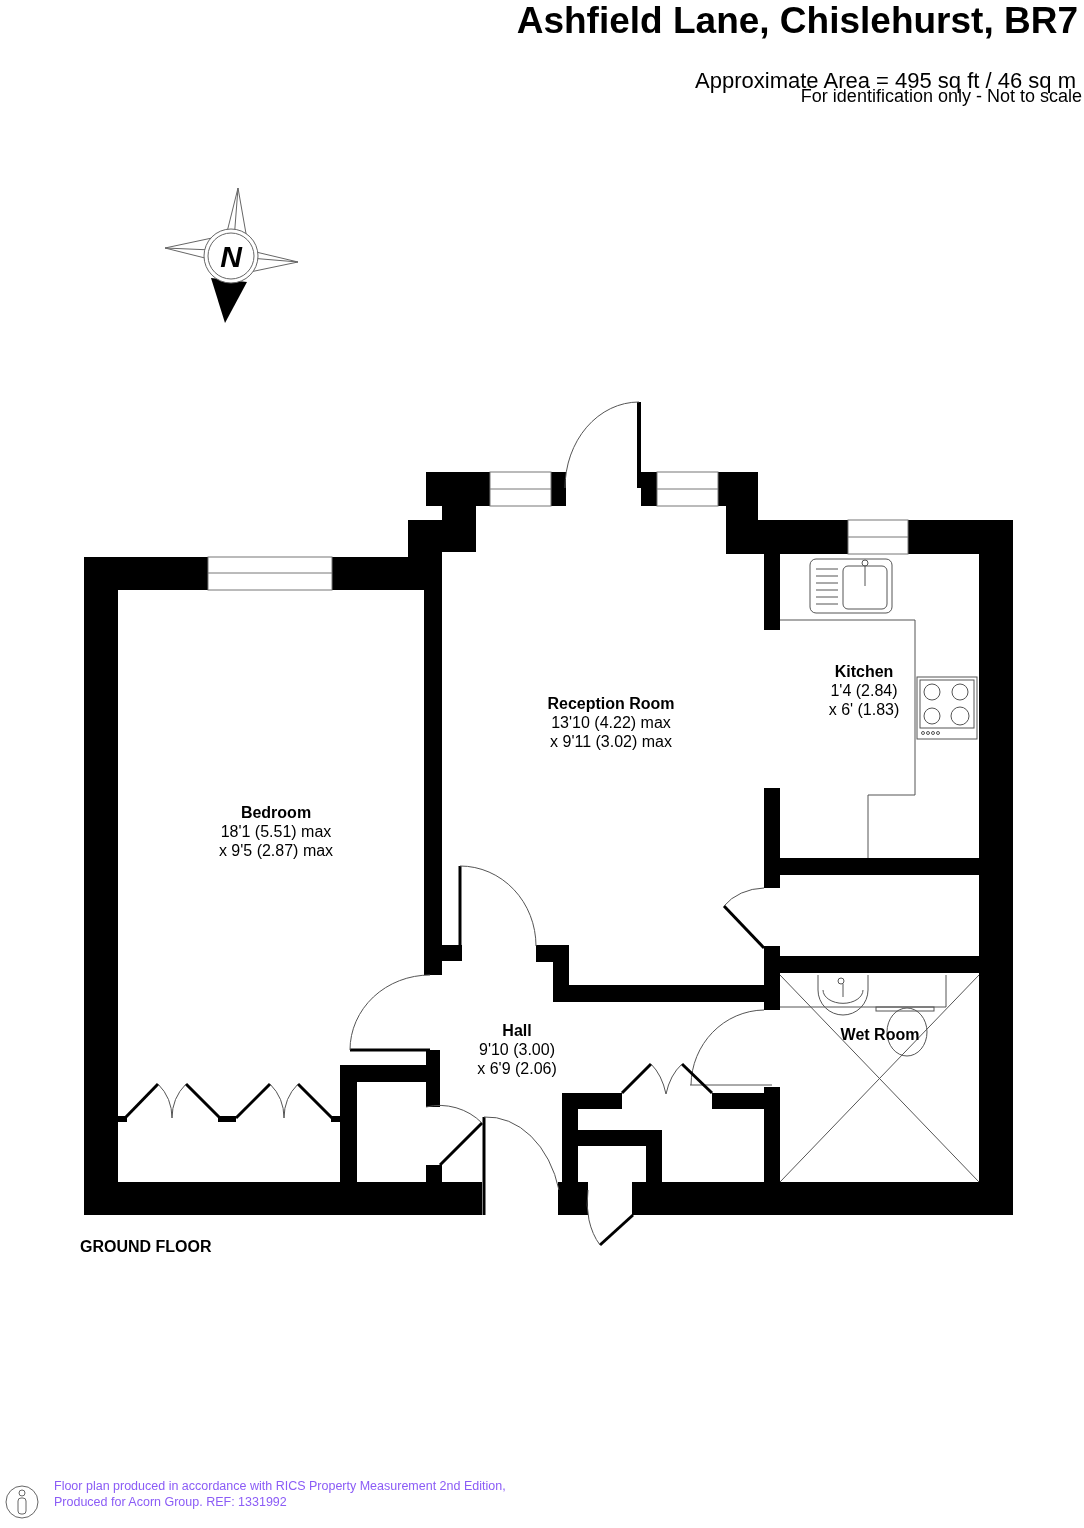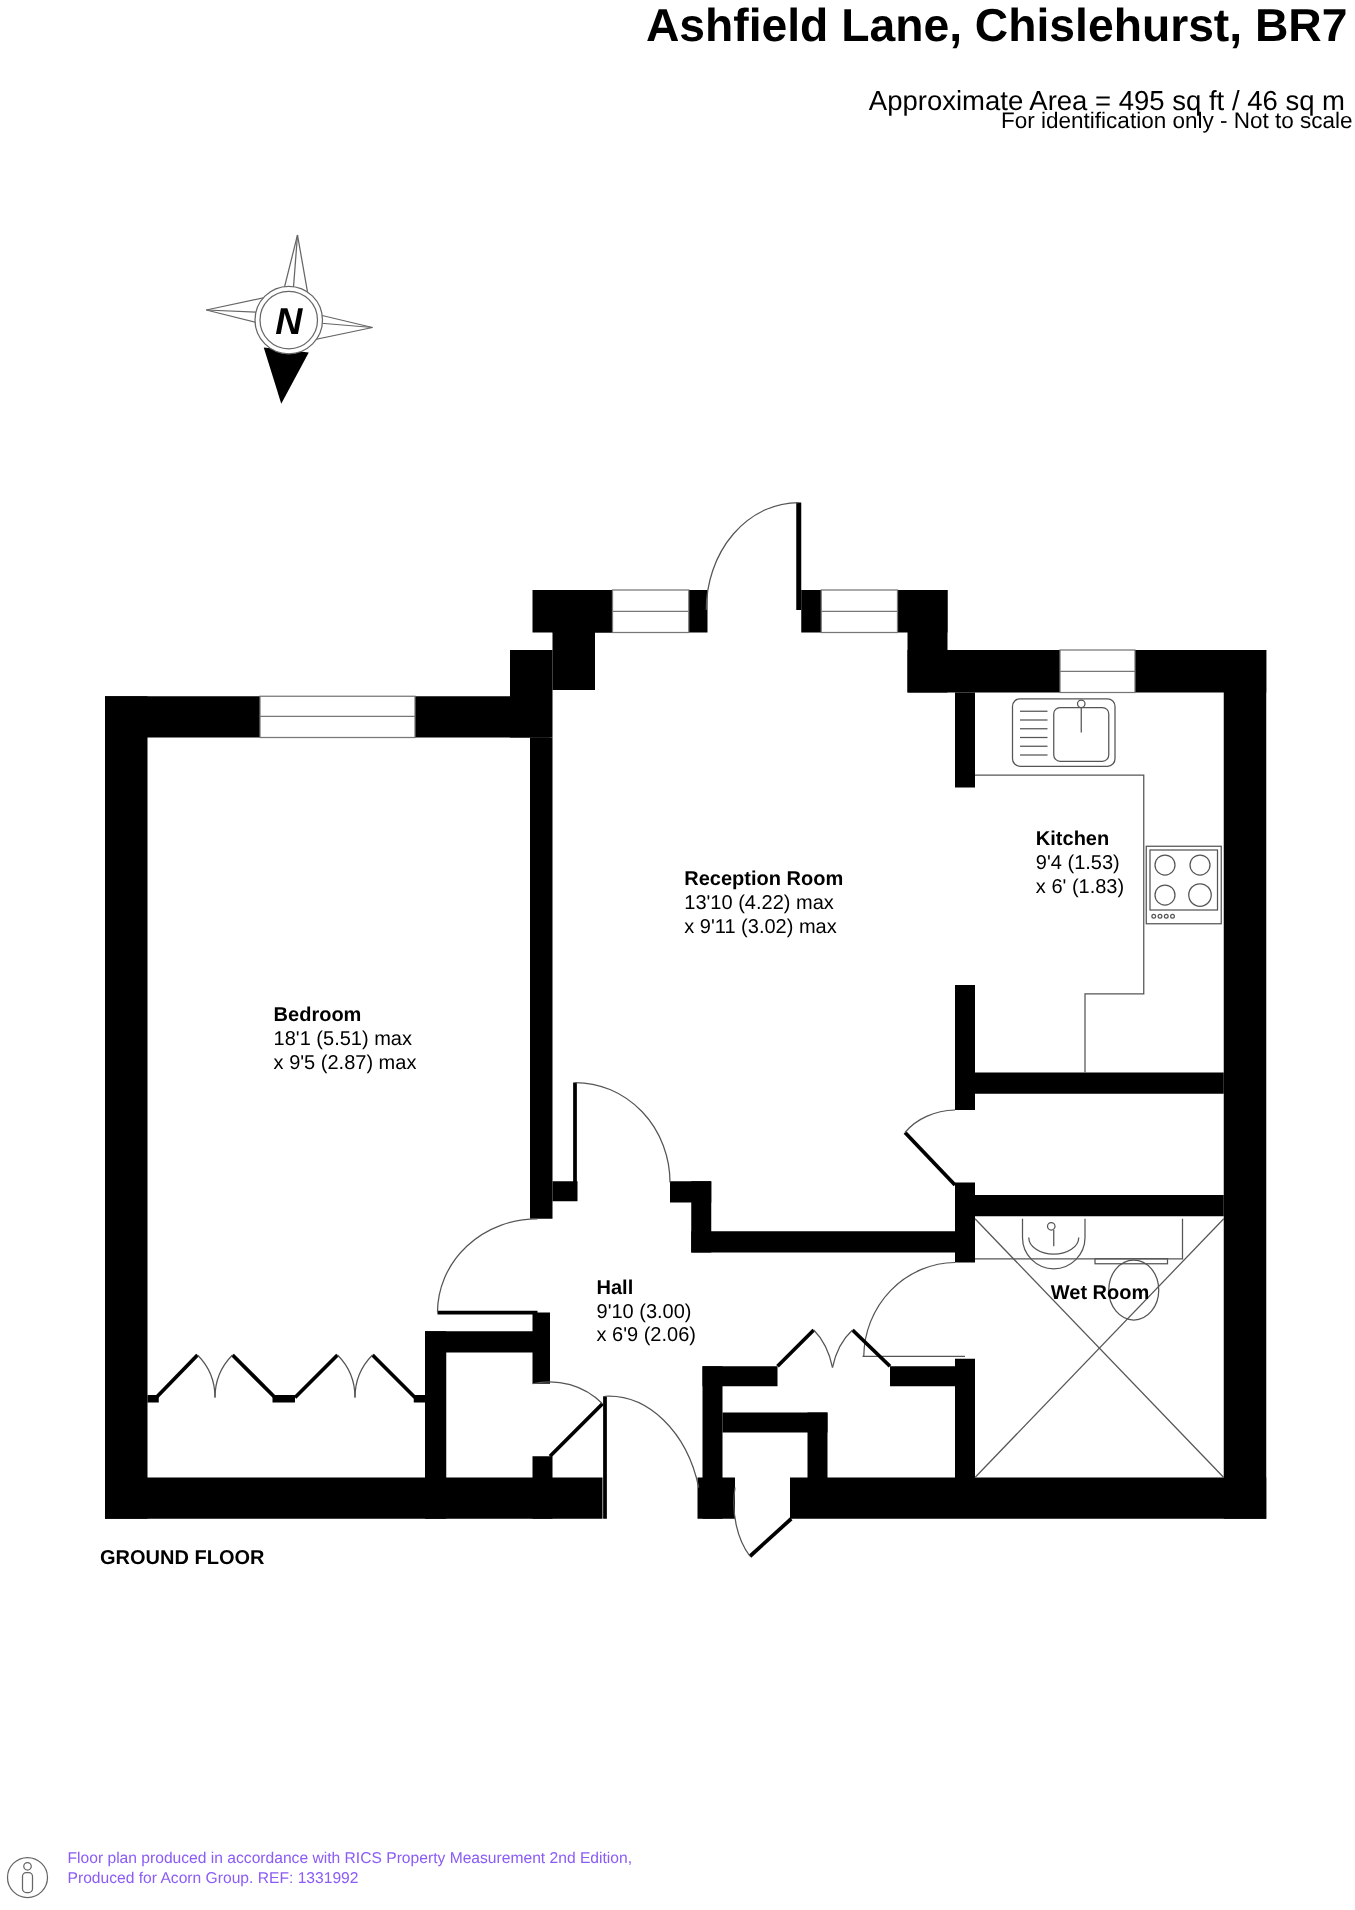--- a/index.html
+++ b/index.html
@@ -1,21 +1,21 @@
 <!DOCTYPE html>
 <html><head>
 <meta charset="utf-8">
 <style>
   html, body { margin:0; padding:0; background:#ffffff; }
   body { width:1084px; height:1528px; position:relative; overflow:hidden; font-family:"Liberation Sans", sans-serif; color:#000; }
   .title { position:absolute; right:6px; top:0px; font-size:37px; font-weight:bold; letter-spacing:0px; white-space:nowrap; }
   .area { position:absolute; right:8px; top:68px; font-size:22px; white-space:nowrap; }
   .disclaimer { position:absolute; right:2px; top:86px; font-size:18px; white-space:nowrap; }
   .plan { position:absolute; left:0; top:0; }
-  .room-label { position:absolute; font-size:16px; line-height:19px; white-space:nowrap; transform:translateX(-50%); }
+  .room-label { position:absolute; text-align:center; font-size:16px; line-height:19px; white-space:nowrap; transform:translateX(-50%); }
   .room-label .name { font-weight:bold; }
   .floor-label { position:absolute; left:80px; top:1238px; font-size:16px; font-weight:bold; }
   .footer { position:absolute; left:54px; top:1478px; font-size:12.5px; line-height:16px; color:#8b5cf6; }
   .footer .copy { margin-left:12px; }
   .footer-icon { position:absolute; left:4px; top:1480px; }
 </style>
 </head>
 <body>
 
 <div class="title">Ashfield Lane, Chislehurst, BR7</div>
@@ -195,21 +195,21 @@
   </g>
 </svg>
 
 <div class="room-label" style="left:611px; top:694px;">
   <div class="name">Reception Room</div>
   <div>13'10 (4.22) max</div>
   <div>x 9'11 (3.02) max</div>
 </div>
 <div class="room-label" style="left:864px; top:662px;">
   <div class="name">Kitchen</div>
-  <div>9'4 (1.53)</div>
+  <div>1'4 (2.84)</div>
   <div>x 6' (1.83)</div>
 </div>
 <div class="room-label" style="left:276px; top:803px;">
   <div class="name">Bedroom</div>
   <div>18'1 (5.51) max</div>
   <div>x 9'5 (2.87) max</div>
 </div>
 <div class="room-label" style="left:517px; top:1021px;">
   <div class="name">Hall</div>
   <div>9'10 (3.00)</div>

